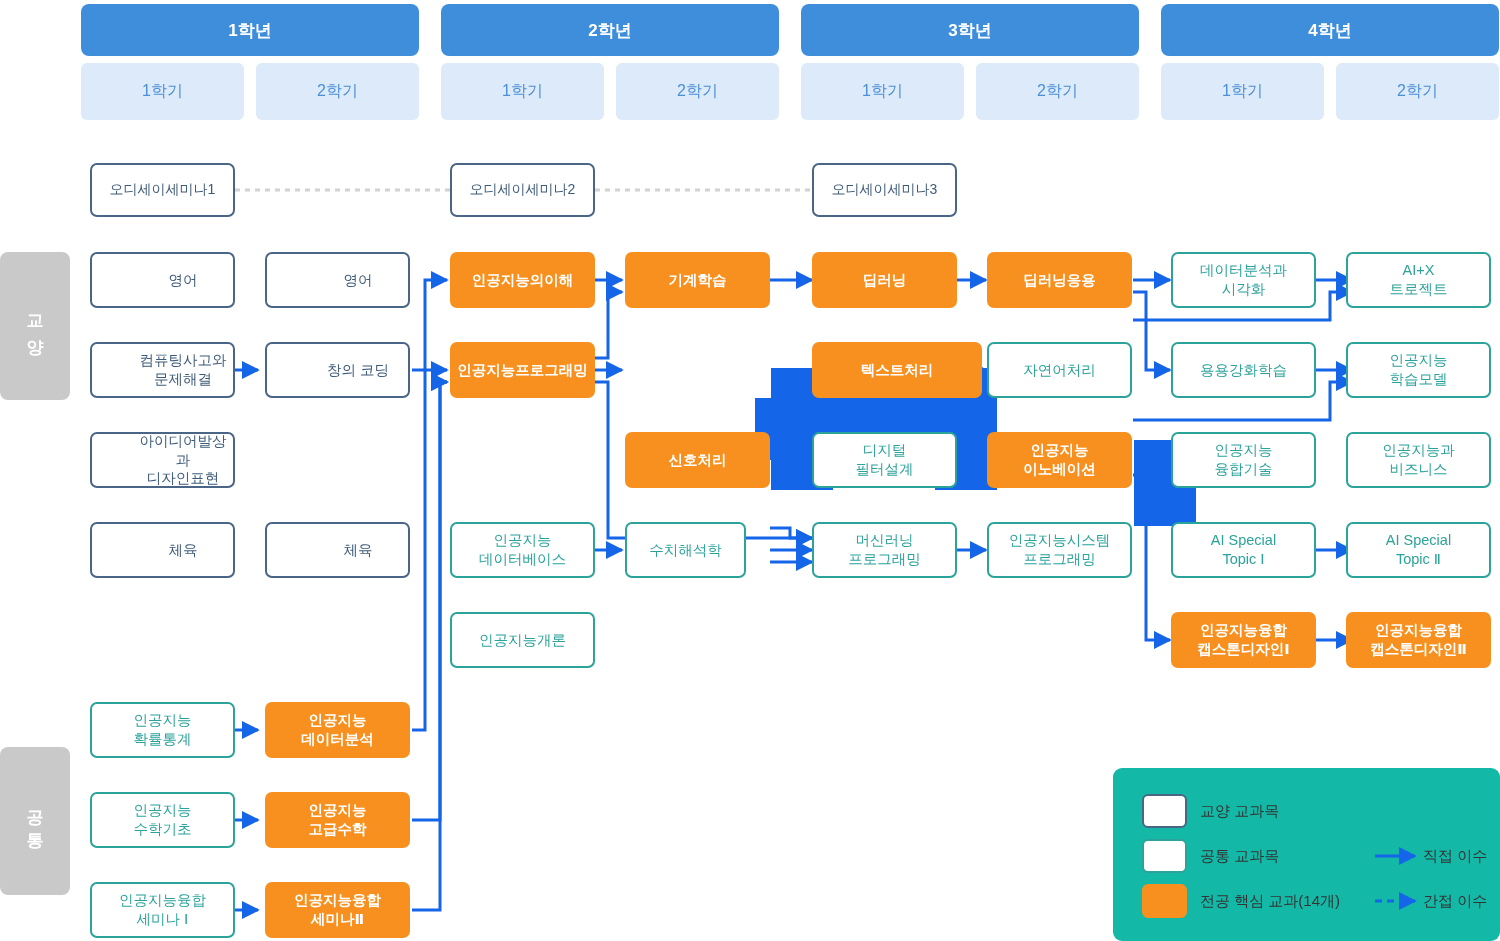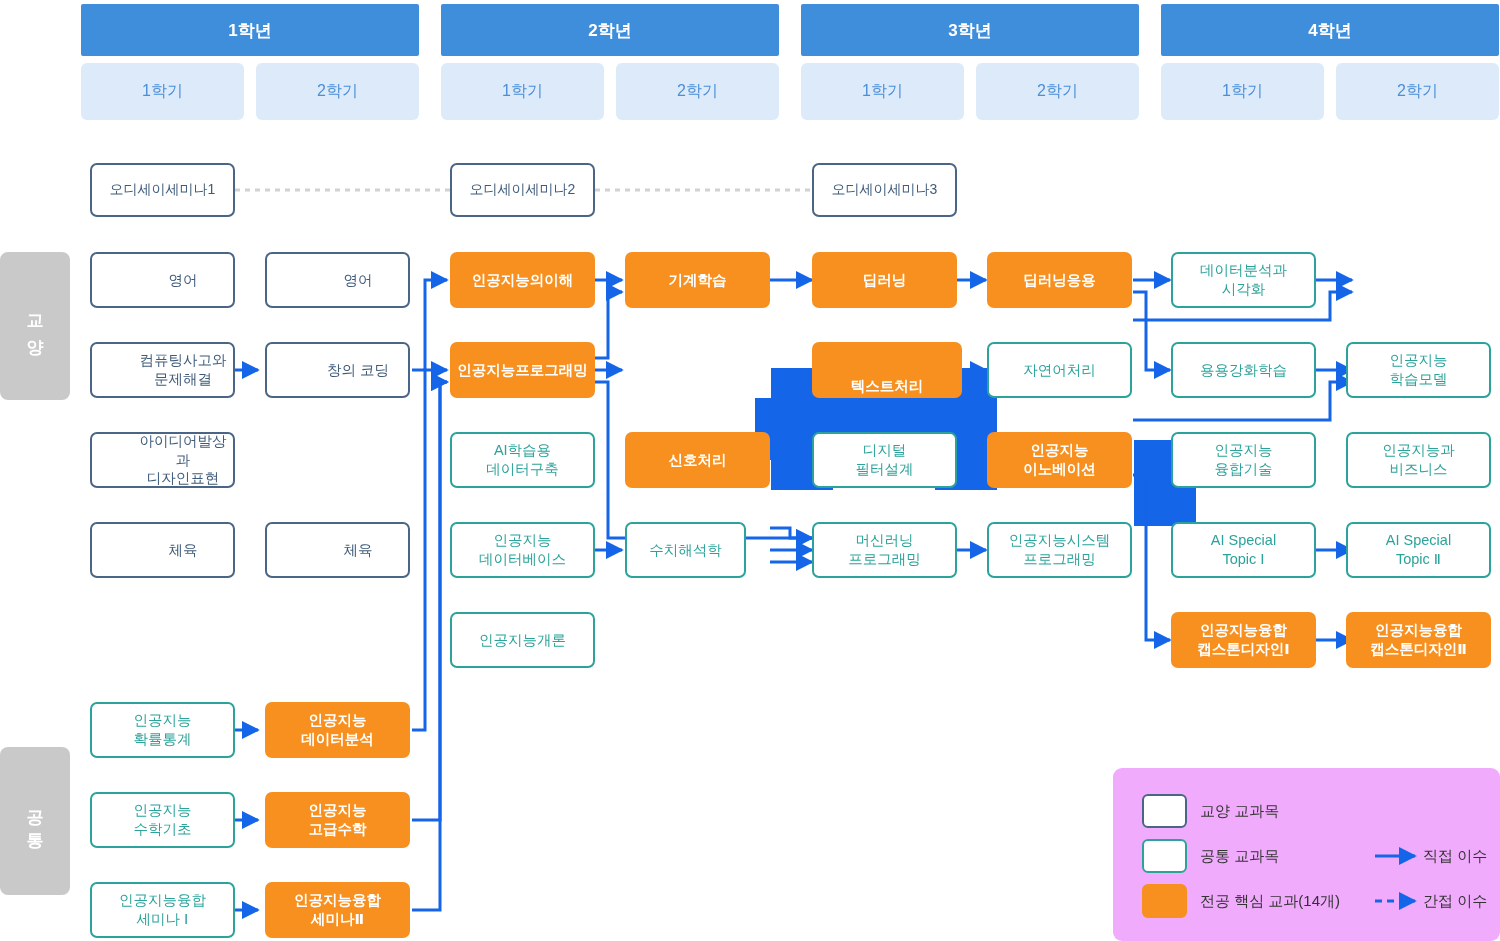--- a/index.html
+++ b/index.html
@@ -4,21 +4,21 @@
 <style>
   html,body{margin:0;padding:0;}
   body{
     width:1500px;height:941px;background:#ffffff;
     font-family:"Liberation Sans","DejaVu Sans",sans-serif;
     position:relative;overflow:hidden;
   }
   #root{position:absolute;left:0;top:0;width:1500px;height:941px;}
 
   
-  .yearbar{position:absolute;border-radius:2px;background:#3E8EDB;
+  .yearbar{position:absolute;border-radius:8px;background:#3E8EDB;
     color:#ffffff;font-size:17px;font-weight:bold;
     display:flex;align-items:center;justify-content:center;}
   .sembox{position:absolute;border-radius:6px;background:#DDEAF9;
     color:#4a8fd8;font-size:16px;
     display:flex;align-items:center;justify-content:center;}
 
   
   .sidetab{position:absolute;background:#C9C9C9;border-radius:8px;
     color:#ffffff;font-size:17px;font-weight:bold;
     display:flex;align-items:center;justify-content:center;
@@ -35,21 +35,21 @@
   .n-ody{background:#ffffff;border:2px solid #4A6585;color:#3f5b7a;font-size:14px;}
 
   
   svg.wires{position:absolute;left:0;top:0;width:1500px;height:941px;
     pointer-events:none;}
   #wires-under{z-index:2;}
   #wires-over{z-index:4;}
 
   
   #legend{position:absolute;left:1113px;top:768px;width:387px;height:173px;
-    background:#f0abfc;border-radius:9px;z-index:8;text-align:right;}
+    background:#14b8a6;border-radius:9px;z-index:8;text-align:right;}
   .lg-sw{position:absolute;width:45px;height:34px;border-radius:6px;box-sizing:border-box;}
   .lg-sw.gen{background:#fff;border:2px solid #4A6585;}
   .lg-sw.com{background:#fff;border:2px solid #2BA39A;}
   .lg-sw.maj{background:#F7901E;border:2px solid #F7901E;}
   .lg-tx{position:absolute;font-size:15px;color:#333333;white-space:nowrap;
     display:flex;align-items:center;height:34px;}
 </style>
 </head>
 <body>
 
@@ -224,39 +224,36 @@
     <span>인공지능
 고급수학</span></div>
   <div class="node n-maj" style="left:265px;top:882px;width:145px;height:56px;">
     <span>인공지능융합
 세미나Ⅱ</span></div>
 
   <div class="node n-maj" style="left:450px;top:252px;width:145px;height:56px;">
     <span>인공지능의이해</span></div>
   <div class="node n-maj" style="left:450px;top:342px;width:145px;height:56px;justify-content:center;">
     <span>인공지능프로그래밍</span></div>
-  <div class="node n-com" style="left:450px;top:432px;width:145px;height:56px;">
-    <span>AI학습용
-데이터구축</span></div>
   <div class="node n-com" style="left:450px;top:522px;width:145px;height:56px;">
     <span>인공지능
 데이터베이스</span></div>
   <div class="node n-com" style="left:450px;top:612px;width:145px;height:56px;">
     <span>인공지능개론</span></div>
 
   <div class="node n-maj" style="left:625px;top:252px;width:145px;height:56px;">
     <span>기계학습</span></div>
   <div class="node n-maj" style="left:625px;top:432px;width:145px;height:56px;">
     <span>신호처리</span></div>
   <div class="node n-com" style="left:625px;top:522px;width:121px;height:56px;">
     <span>수치해석학</span></div>
 
   <div class="node n-maj" style="left:812px;top:252px;width:145px;height:56px;">
     <span>딥러닝</span></div>
-  <div class="node n-maj" style="left:812px;top:342px;width:150px;height:56px;align-items:flex-end;">
+  <div class="node n-maj" style="left:812px;top:342px;width:170px;height:56px;">
     <span>텍스트처리</span></div>
   <div class="node n-com" style="left:812px;top:432px;width:145px;height:56px;">
     <span>디지털
 필터설계</span></div>
   <div class="node n-com" style="left:812px;top:522px;width:145px;height:56px;">
     <span>머신러닝
 프로그래밍</span></div>
 
   <div class="node n-maj" style="left:987px;top:252px;width:145px;height:56px;">
     <span>딥러닝응용</span></div>
@@ -277,20 +274,23 @@
   <div class="node n-com" style="left:1171px;top:432px;width:145px;height:56px;">
     <span>인공지능
 융합기술</span></div>
   <div class="node n-com" style="left:1171px;top:522px;width:145px;height:56px;">
     <span>AI Special
 Topic Ⅰ</span></div>
   <div class="node n-maj" style="left:1171px;top:612px;width:145px;height:56px;">
     <span>인공지능융합
 캡스톤디자인Ⅰ</span></div>
 
+  <div class="node n-com" style="left:1346px;top:252px;width:145px;height:56px;">
+    <span>AI+X
+트로젝트</span></div>
   <div class="node n-com" style="left:1346px;top:342px;width:145px;height:56px;">
     <span>인공지능
 학습모델</span></div>
   <div class="node n-com" style="left:1346px;top:432px;width:145px;height:56px;">
     <span>인공지능과
 비즈니스</span></div>
   <div class="node n-com" style="left:1346px;top:522px;width:145px;height:56px;">
     <span>AI Special
 Topic Ⅱ</span></div>
   <div class="node n-maj" style="left:1346px;top:612px;width:145px;height:56px;">

